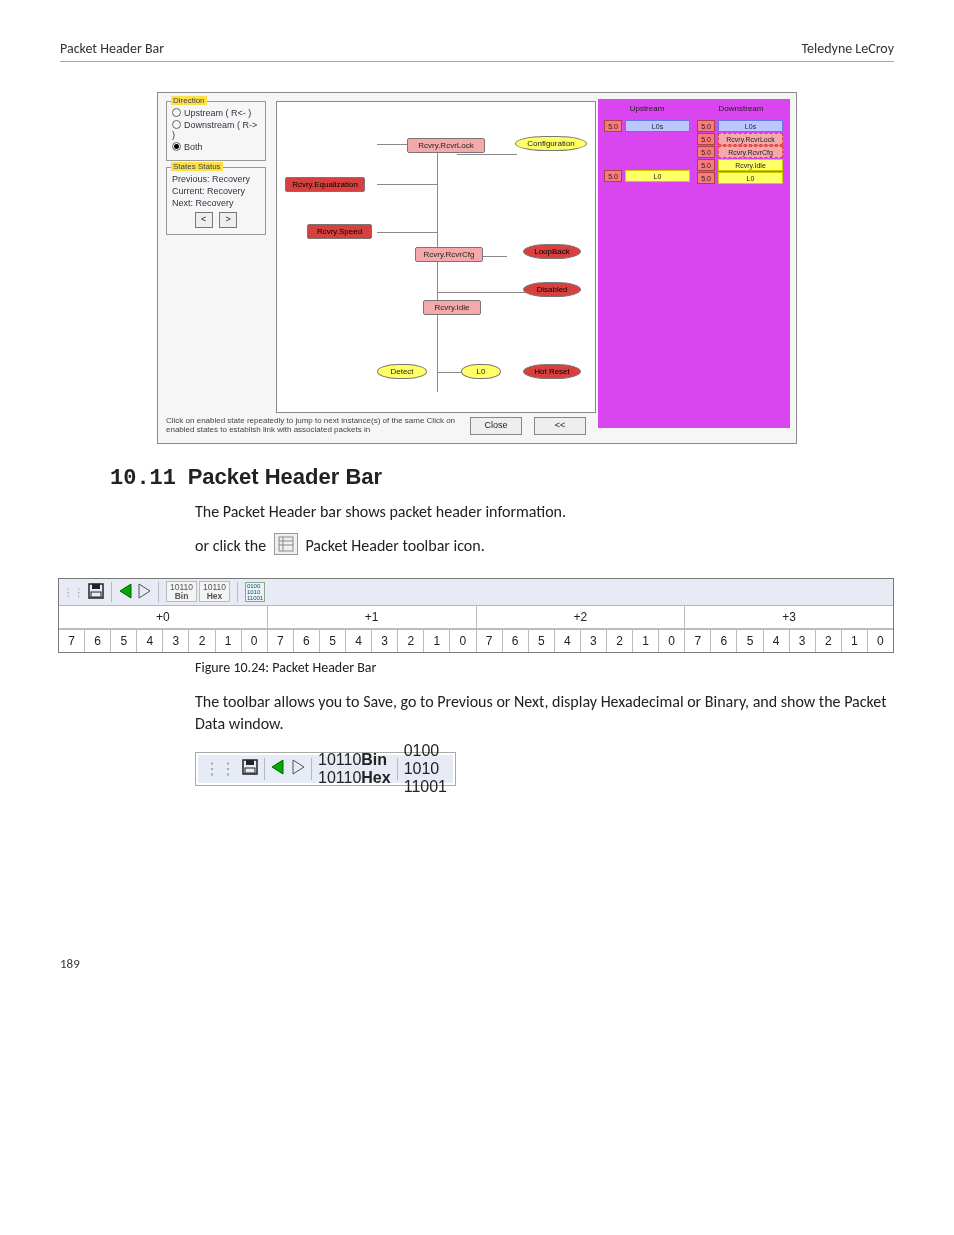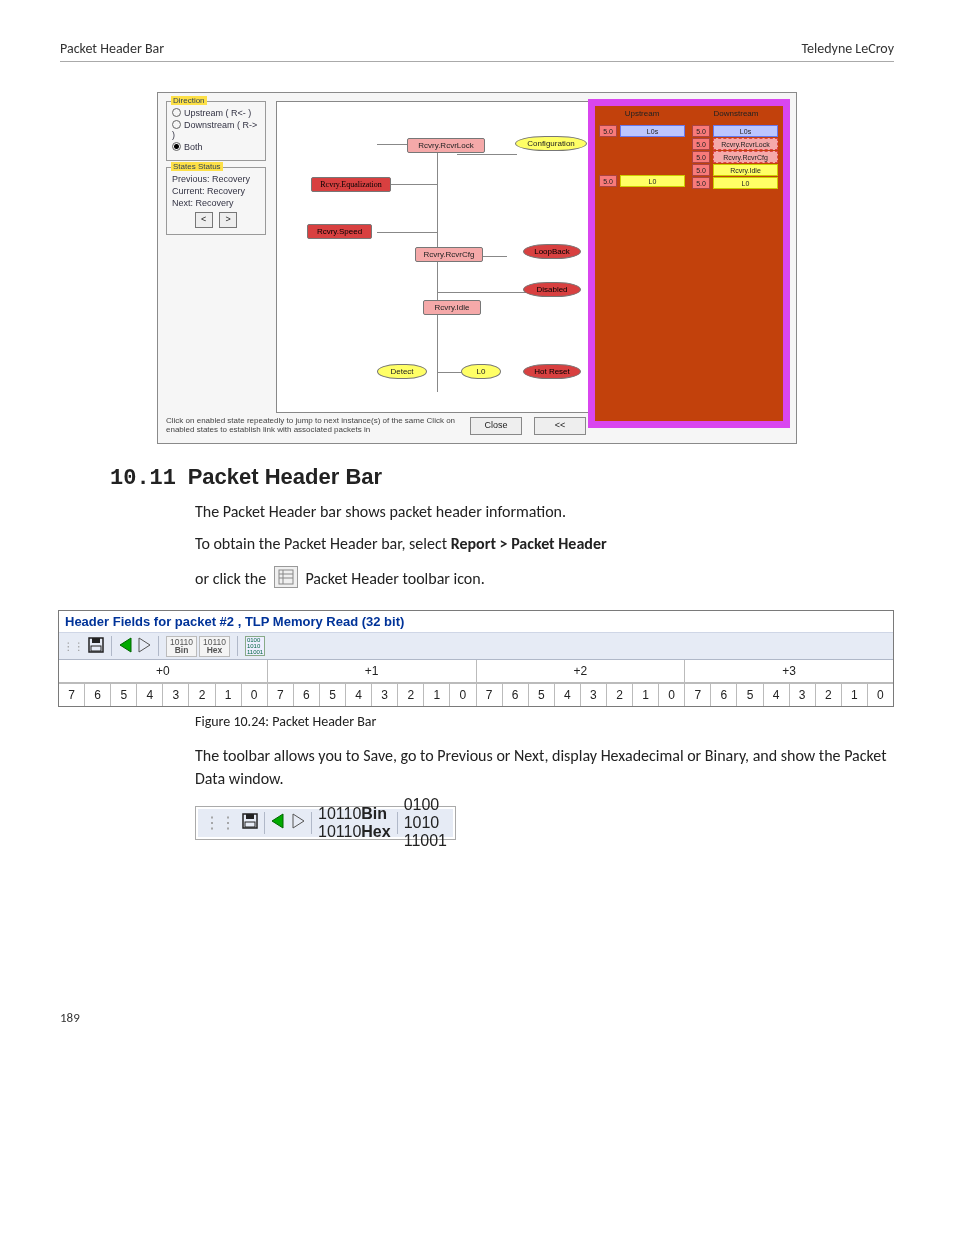--- a/index.html
+++ b/index.html
@@ -90,21 +90,21 @@
   .vline { width:1px; }
   .footer-note {
     position:absolute; left:8px; bottom:8px; width:300px; font-size:8px; color:#444; line-height:1.1;
   }
   .dlg-btn {
     position:absolute; bottom:8px; width:50px; height:16px; border:1px solid #888; background:#eee;
     text-align:center; line-height:15px; font-size:9px;
   }
   .side-panel {
     position:absolute; right:6px; top:6px; width:188px; bottom:15px;
-    border:7px solid #d946ef; background:#c2410c;
+    border:2px solid #d946ef; background:#d946ef;
   }
   .side-headers { display:flex; font-size:8px;}
   .side-headers div { flex:1; text-align:center; padding:3px 0; }
   .side-row { display:flex; height:12px;}
   .side-speed { width:16px; background:#f87a7a; border:1px solid #aa4444; font-size:7px; text-align:center; line-height:11px; margin-right:2px;}
   .side-state { flex:1; font-size:7px; text-align:center; line-height:11px; border:1px dashed #d44; margin:0 1px;}
   .side-state.blue { background:#bcc6ff; border:1px solid #6677ee; }
   .side-state.pink { background:#f5a9a9; }
   .side-state.yellow { background:#ffff66; border:1px solid #cc0;}
   
@@ -209,21 +209,21 @@
       <div class="flowline vline" style="left:160px; top:40px; height:250px;"></div>
       <div class="flowline hline" style="left:100px; top:42px; width:60px;"></div>
       <div class="flowline hline" style="left:100px; top:82px; width:60px;"></div>
       <div class="flowline hline" style="left:100px; top:130px; width:60px;"></div>
       <div class="flowline hline" style="left:160px; top:154px; width:70px;"></div>
       <div class="flowline hline" style="left:160px; top:190px; width:90px;"></div>
       <div class="flowline hline" style="left:160px; top:270px; width:40px;"></div>
       <div class="flowline vline" style="left:160px; top:42px; height:228px;"></div>
       <div class="flowline hline" style="left:180px; top:52px; width:60px;"></div>
 
-      <div class="fcnode rect red" style="left:34px;  top:75px;  width:70px;font-family:Liberation Serif, serif;">Rcvry.Equalization</div>
+      <div class="fcnode rect red" style="left:8px;  top:75px;  width:70px;">Rcvry.Equalization</div>
       <div class="fcnode rect red" style="left:30px;  top:122px; width:55px;">Rcvry.Speed</div>
       <div class="fcnode rect pink" style="left:130px; top:36px;  width:68px;">Rcvry.RcvrLock</div>
       <div class="fcnode rect pink" style="left:138px; top:145px; width:58px;">Rcvry.RcvrCfg</div>
       <div class="fcnode rect pink" style="left:146px; top:198px; width:48px;">Rcvry.Idle</div>
       <div class="fcnode oval yellow" style="left:238px; top:34px; width:62px;">Configuration</div>
       <div class="fcnode oval red" style="left:246px; top:142px; width:48px;">LoopBack</div>
       <div class="fcnode oval red" style="left:246px; top:180px; width:48px;">Disabled</div>
       <div class="fcnode oval yellow" style="left:100px; top:262px; width:40px;">Detect</div>
       <div class="fcnode oval yellow" style="left:184px; top:262px; width:30px;">L0</div>
       <div class="fcnode oval red" style="left:246px; top:262px; width:48px;text-align:center;">Hot Reset</div>
@@ -279,40 +279,36 @@
   </div>
 
   
   <div class="section-row">
     <span class="section-num">10.11</span>
     <span class="section-title">Packet Header Bar</span>
   </div>
 
   <p class="body-text">The Packet Header bar shows packet header information.</p>
 
-  <p class="body-text">
-    <span>To obtain the Packet Header bar, select </span><span class="bold">Report &gt; Packet Header</span>
-  </p>
 
   <p class="body-text">
     <span>or click the </span>
     <span class="inline-icon-box">
       <svg width="16" height="16" viewBox="0 0 16 16">
           <rect x="1" y="1" width="14" height="14" fill="none" stroke="#888"></rect>
           <line x1="1" y1="5" x2="15" y2="5" stroke="#888"></line>
           <line x1="1" y1="9" x2="15" y2="9" stroke="#888"></line>
           <line x1="5" y1="1" x2="5" y2="15" stroke="#888"></line>
         </svg>
     </span>
     <span> Packet Header toolbar icon.</span>
   </p>
 
   
   <div class="phb-outer">
-    <div class="phb-title">Header Fields for packet #2 , TLP Memory Read (32 bit)</div>
     <div class="phb-toolbar">
       <span class="tb-item" style="color:#999;">⋮⋮</span>
       <span class="tb-item">
         <svg class="save-ic" viewBox="0 0 16 16">
             <rect x="1" y="1" width="14" height="14" fill="none" stroke="#222" stroke-width="1.5"></rect>
             <rect x="4" y="1" width="8" height="5" fill="#222"></rect>
             <rect x="3" y="9" width="10" height="5" fill="none" stroke="#222"></rect>
           </svg>
       </span>
       <span class="sep"></span>

